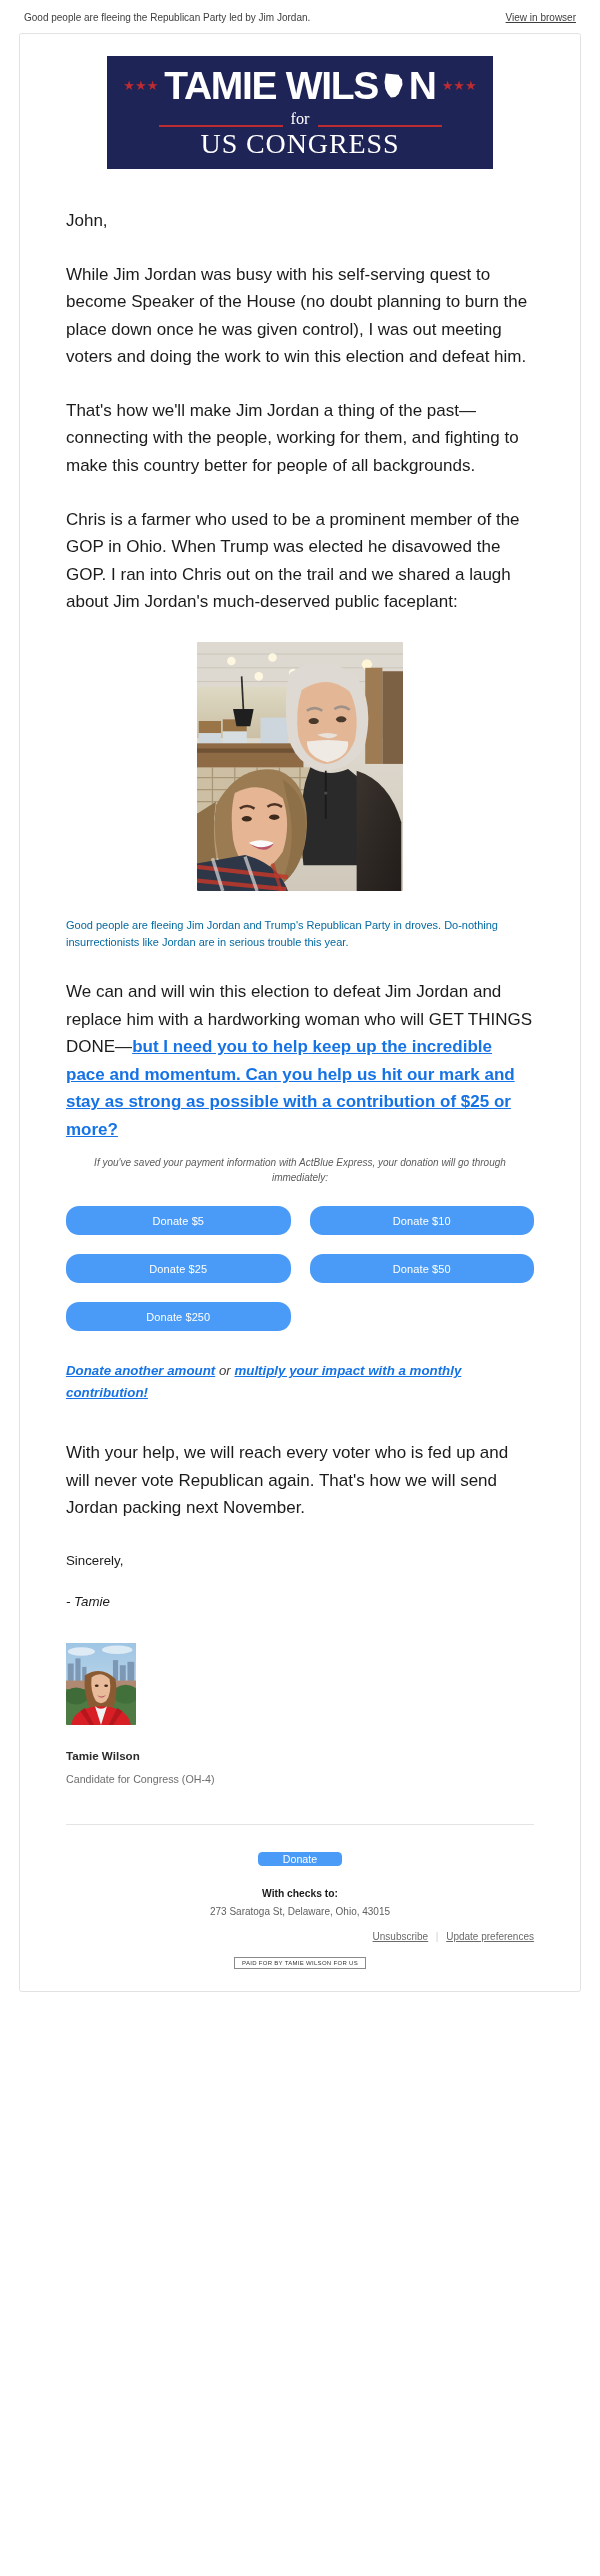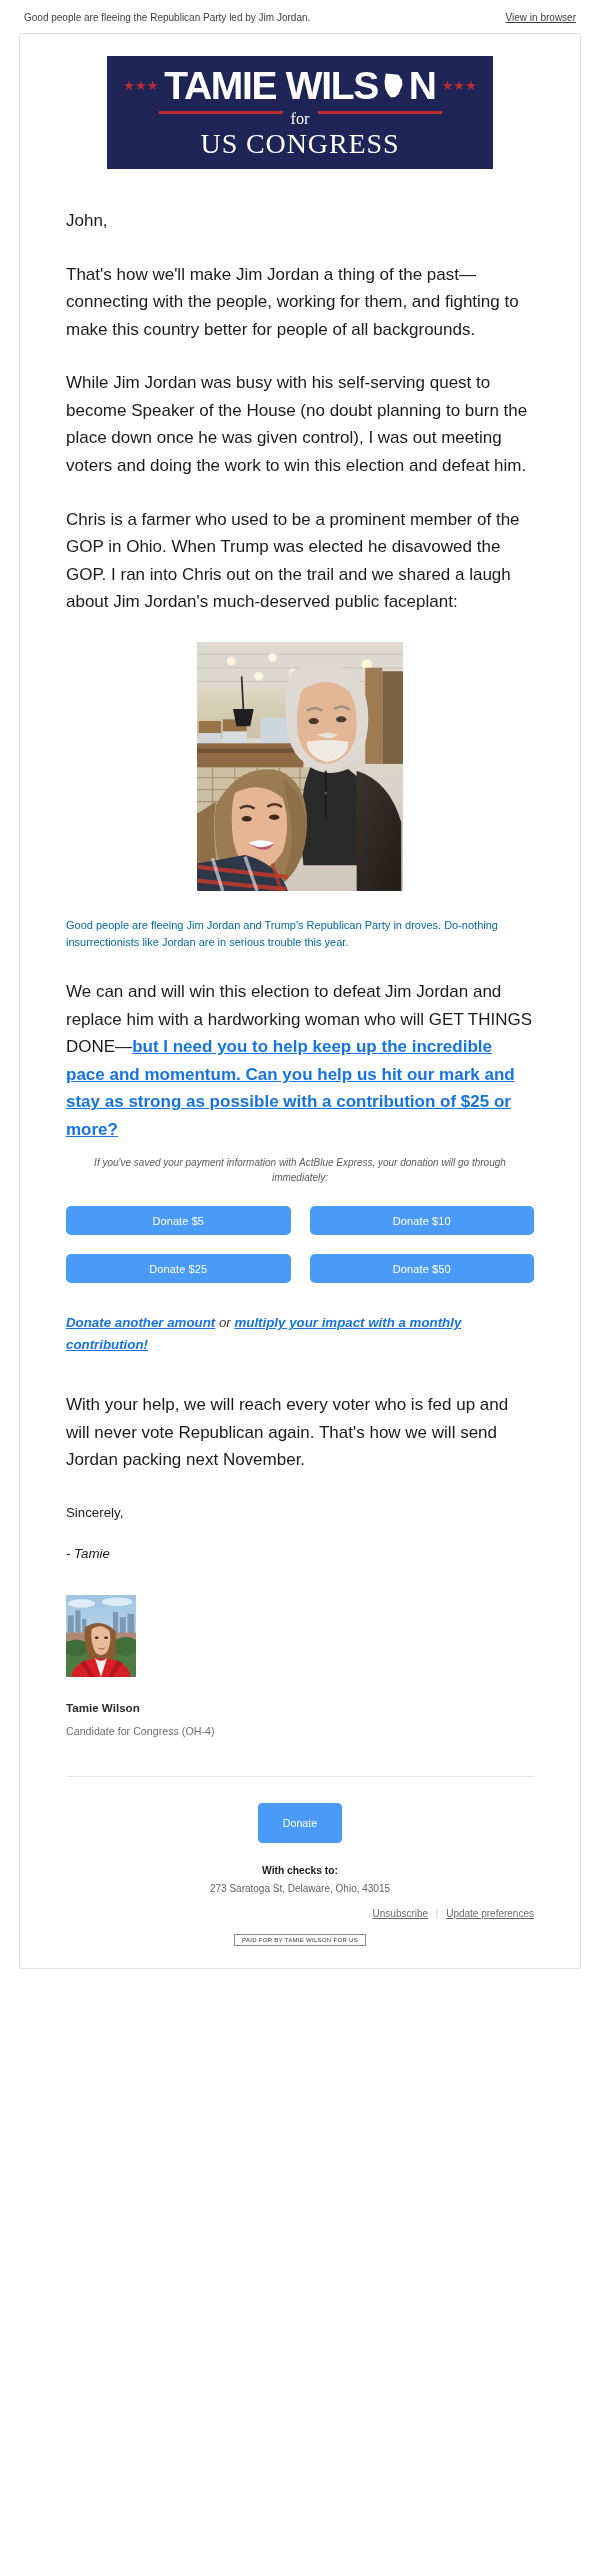--- a/index.html
+++ b/index.html
@@ -74,21 +74,21 @@
   }
   .ohio-o {
     display: inline-block;
     width: 29px; height: 29px;
     position: relative;
     margin: 0 0.9px;
   }
   .ohio-o svg { display:block; }
   .banner-forrow {
     display: flex;
-    align-items: flex-start;
+    align-items: flex-end;
     justify-content: center;
     gap: 8px;
     margin-top: 6px;
     width: 283px;
   }
   .rule { height: 2.6px; background: #bd2c31; flex: 1; }
   .for-text {
     color: #ffffff;
     font-family: "Liberation Serif", serif;
     font-size: 16.3px;
@@ -153,21 +153,21 @@
     display: grid;
     grid-template-columns: 1fr 1fr;
     column-gap: 19px;
     row-gap: 19px;
   }
   .donate-btn {
     display: block;
     background: #4a9bf7;
     color: #ffffff;
     border: none;
-    border-radius: 5px;
+    border-radius: 13px;
     height: 29px;
     width: 100%;
     font-size: 11px;
     font-family: "Liberation Sans", sans-serif;
     cursor: pointer;
     letter-spacing: 0.1px;
   }
 
   
   .other-amount {
@@ -218,21 +218,21 @@
   }
   .footer {
     padding: 26px 46px 0 46px;
     text-align: center;
   }
   .footer-donate {
     background: #4a9bf7;
     color: #ffffff;
     border: none;
     border-radius: 4.3px;
-    height: 40px;
+    height: 14px;
     width: 84px;
     font-size: 10.7px;
     font-family: "Liberation Sans", sans-serif;
     cursor: pointer;
   }
   .mail-checks {
     margin-top: 19px;
     font-size: 10.3px;
     font-weight: 700;
     color: #1b1b1b;
@@ -301,23 +301,23 @@
         <span class="rule"></span>
       </div>
       <div class="banner-congress">US CONGRESS</div>
     </div>
   </div>
 
   <div class="inner">
 
     <p class="salutation">John,</p>
 
+    <p class="body-text">While Jim Jordan was busy with his self-serving quest to become Speaker of the House (no doubt planning to burn the place down once he was given control), I was out meeting voters and doing the work to win this election and defeat him.</p>
+
     <p class="body-text">That's how we'll make Jim Jordan a thing of the past—connecting with the people, working for them, and fighting to make this country better for people of all backgrounds.</p>
-
-    <p class="body-text">While Jim Jordan was busy with his self-serving quest to become Speaker of the House (no doubt planning to burn the place down once he was given control), I was out meeting voters and doing the work to win this election and defeat him.</p>
 
     <p class="body-text">Chris is a farmer who used to be a prominent member of the GOP in Ohio. When Trump was elected he disavowed the GOP. I ran into Chris out on the trail and we shared a laugh about Jim Jordan's much-deserved public faceplant:</p>
 
     <div class="photo-wrap">
       <div class="photo">
         <svg width="206" height="249" viewBox="0 0 240 290">
           <defs>
             <linearGradient id="ceil" x1="0" y1="0" x2="0" y2="1">
               <stop offset="0" stop-color="#e7e3da"></stop>
                 <stop offset="1" stop-color="#cfc8bb"></stop>
@@ -408,20 +408,21 @@
 
     <p class="body-text"><span>We can and will win this election to defeat Jim Jordan and replace him with a hardworking woman who will GET THINGS DONE—</span><a class="inline-link" href="#">but I need you to help keep up the incredible pace and momentum. Can you help us hit our mark and stay as strong as possible with a contribution of $25 or more?</a></p>
 
     <p class="actblue-note">If you've saved your payment information with ActBlue Express, your donation will go through immediately:</p>
 
     <div class="donate-grid">
       <button class="donate-btn">Donate $5</button>
       <button class="donate-btn">Donate $10</button>
       <button class="donate-btn">Donate $25</button>
       <button class="donate-btn">Donate $50</button>
+      <button class="donate-btn">Donate $250</button>
     </div>
 
     <p class="other-amount"><a class="ital-link" href="#">Donate another amount</a> <span class="or-word">or</span> <a class="ital-link" href="#">multiply your impact with a monthly contribution!</a></p>
 
     <p class="body-text" style="margin-top:36px">With your help, we will reach every voter who is fed up and will never vote Republican again. That's how we will send Jordan packing next November.</p>
 
     <p class="sign-off">Sincerely,</p>
     <p class="sign-name">- Tamie</p>
 
     <div class="sig-block">

